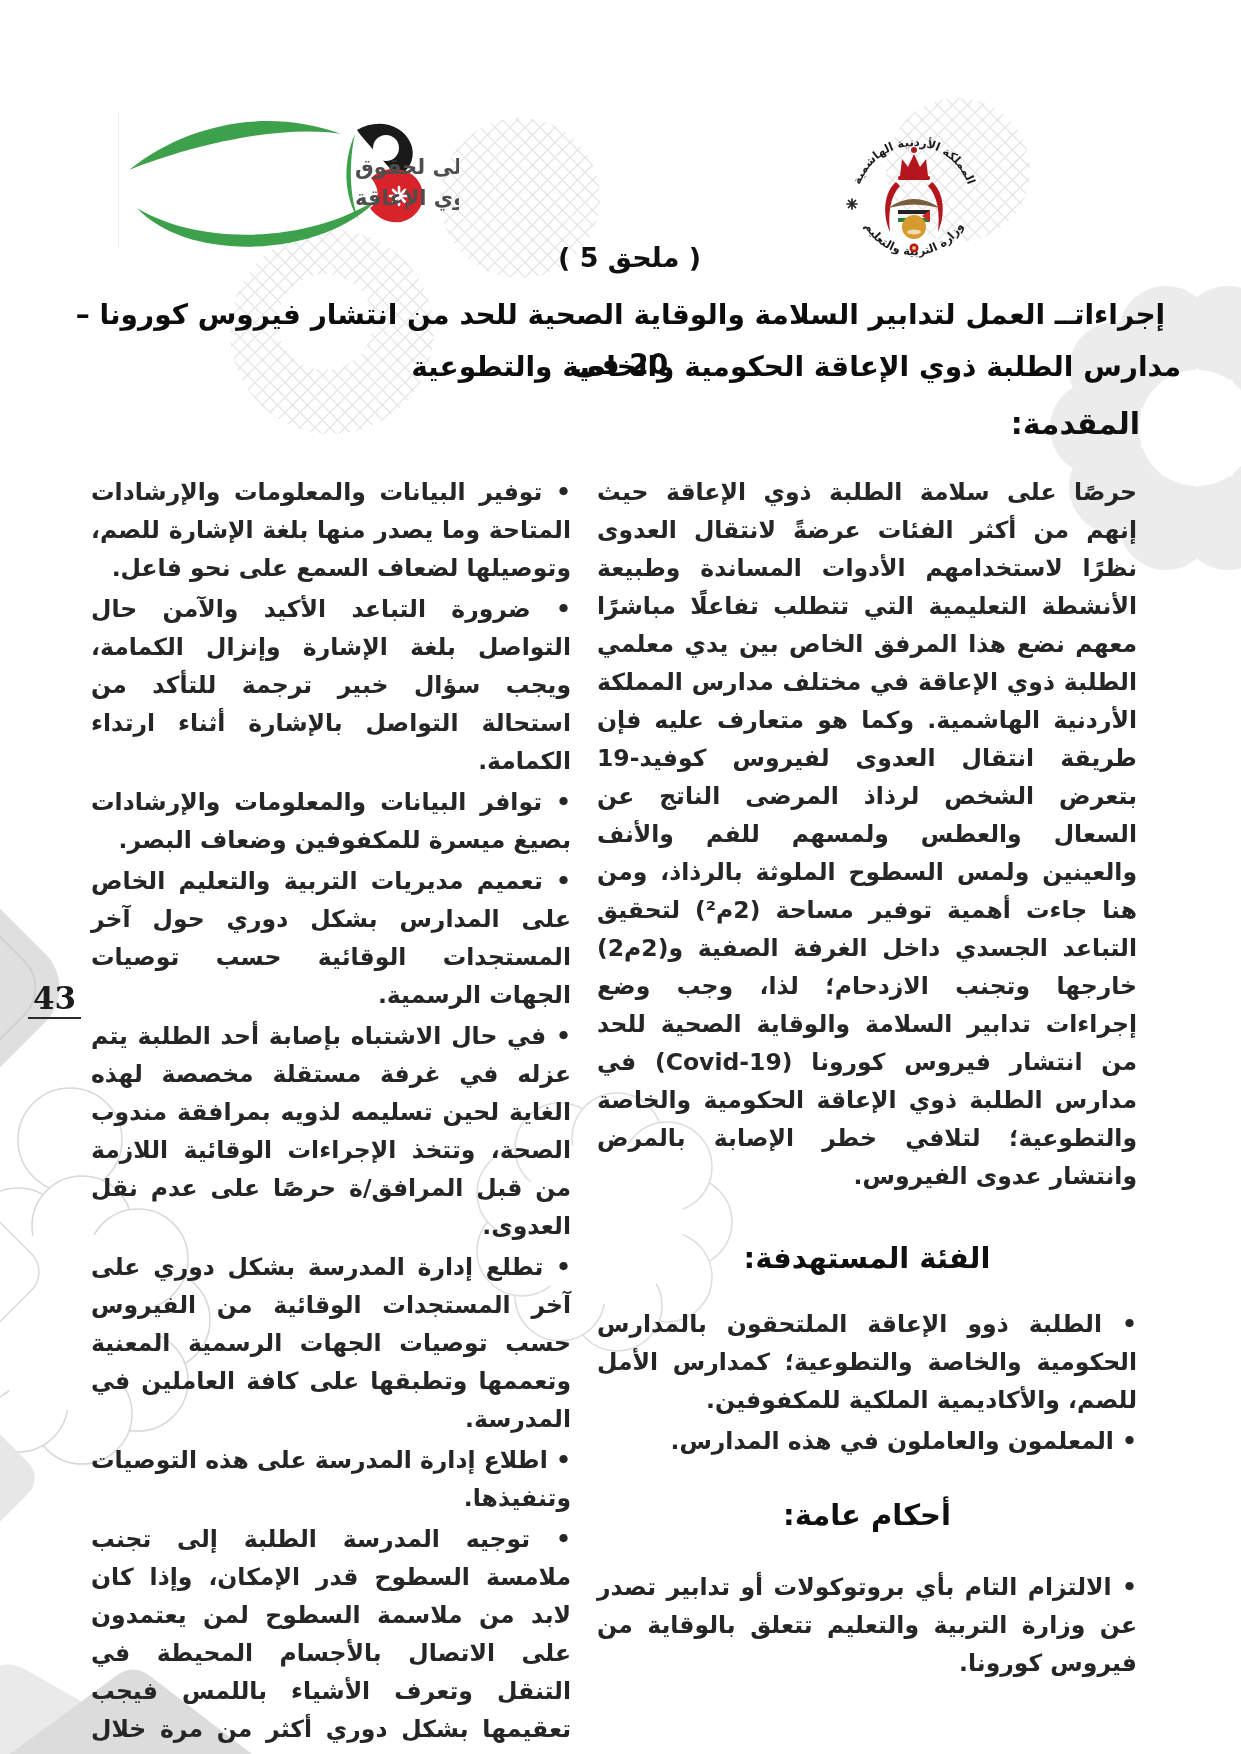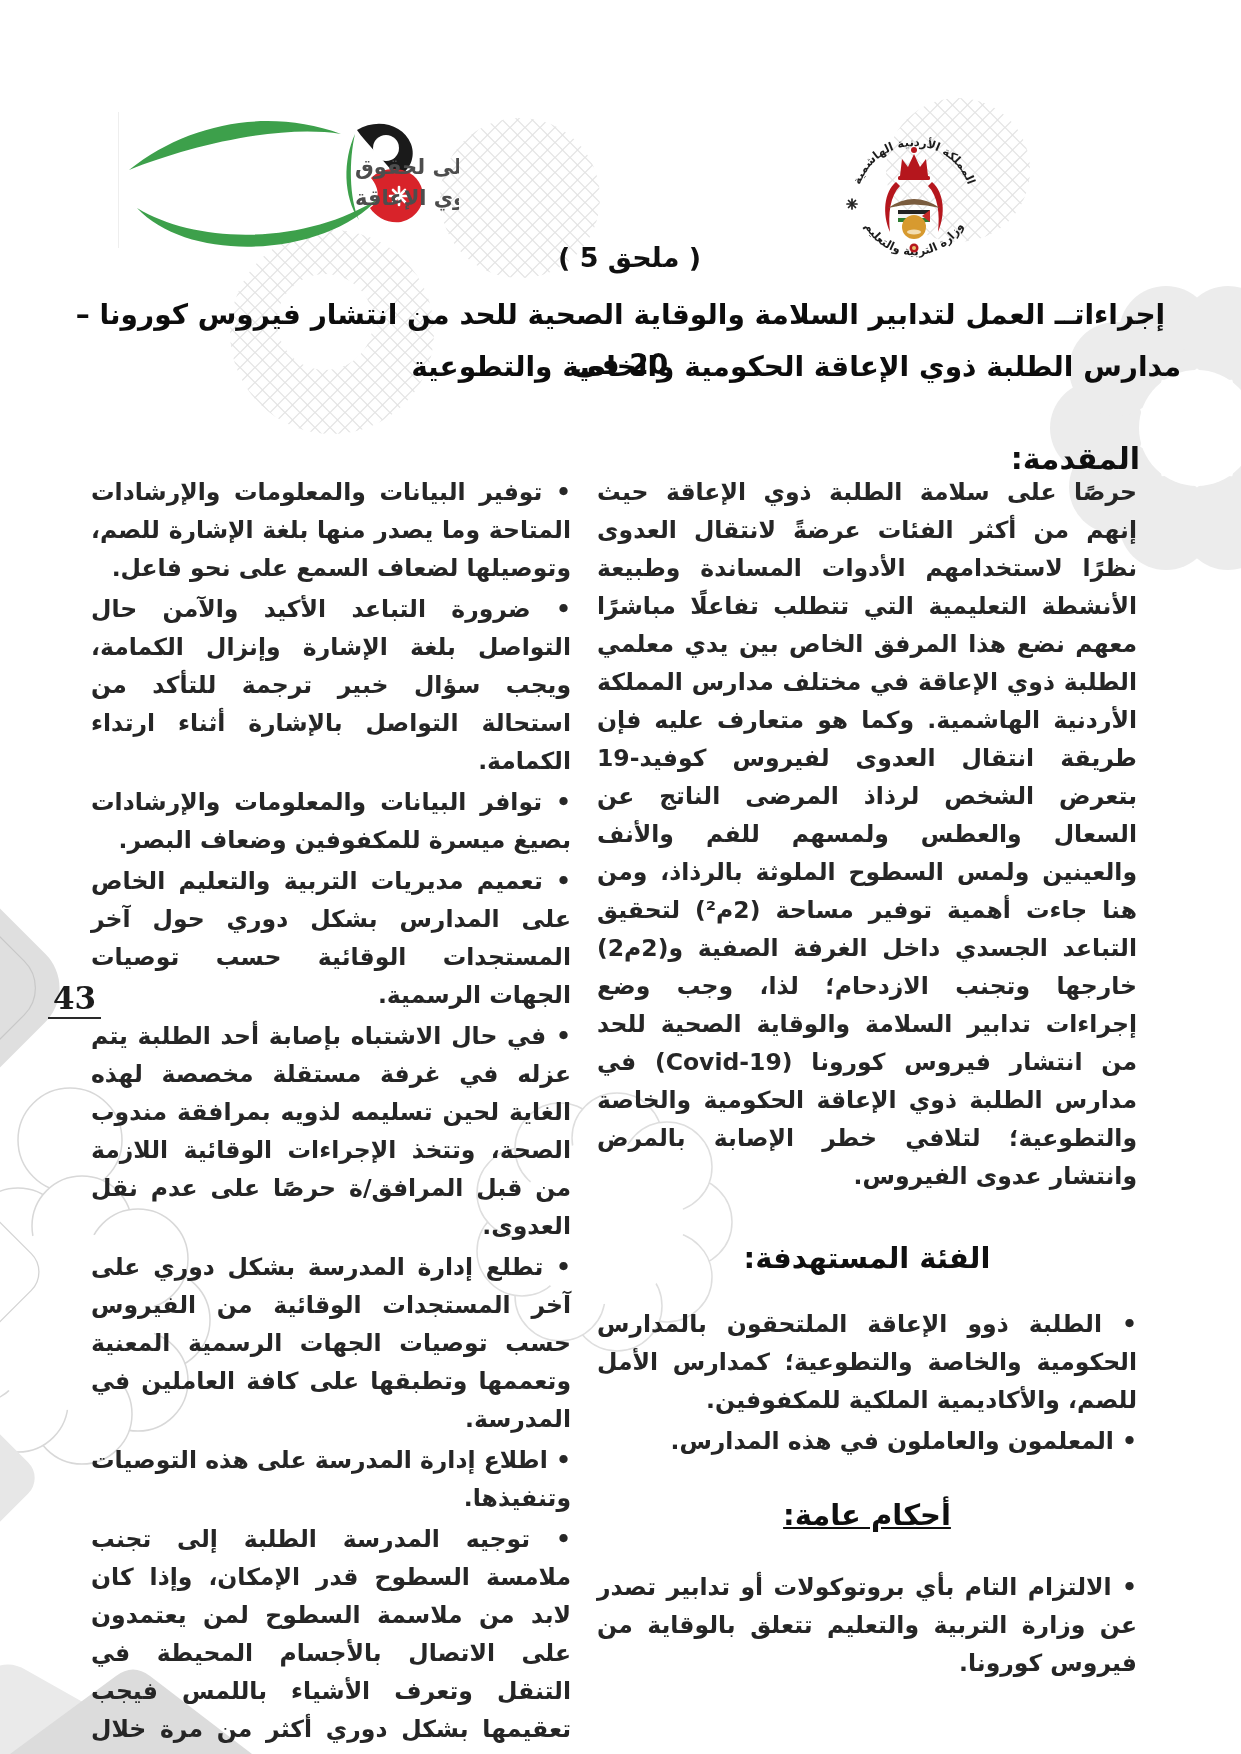--- a/index.html
+++ b/index.html
@@ -7,31 +7,31 @@
         font-family:"DejaVu Sans",sans-serif;direction:rtl;}
   .decor-layer{position:absolute;top:0;left:0;z-index:0;}
   .content{position:absolute;z-index:1;}
   
   .council-logo{left:118px;top:112px;width:340px;height:136px;border-left:1px solid #eee;}
   .ministry-emblem{left:846px;top:126px;width:136px;height:150px;}
   
   .annex-line{left:108px;right:90px;top:242px;text-align:center;font-size:27px;font-weight:bold;color:#111;}
   .title-line1{left:60px;right:60px;top:290px;text-align:center;font-size:28px;font-weight:bold;color:#0d0d0d;line-height:50px;}
   .title-line2{left:60px;right:60px;top:350px;font-size:28px;font-weight:bold;color:#0d0d0d;}
-  .intro-heading{right:101px;top:406px;font-size:30px;font-weight:bold;color:#101010;margin-top:35px;}
+  .intro-heading{right:101px;top:406px;font-size:30px;font-weight:bold;color:#101010;}
   
   .col{position:absolute;top:470px;}
   .col-right{left:594px;width:546px;}
   .col-left{left:88px;width:486px;}
   .body-text{margin:3px;font-size:23.5px;font-weight:bold;line-height:38px;color:#262626;
              text-align:justify;text-justify:inter-word;}
   .heading{margin:46px 0 30px 0;font-size:29px;font-weight:bold;color:#101010;text-align:center;}
-  .heading.general{margin-top:38px;margin-bottom:36px;text-decoration:underline;}
+  .heading.general{margin-top:38px;margin-bottom:36px;}
   
-  .page-number{left:48px;top:980px;font-family:"DejaVu Serif",serif;font-size:31px;font-weight:bold;
+  .page-number{left:28px;top:980px;font-family:"DejaVu Serif",serif;font-size:31px;font-weight:bold;
                color:#1c1c1c;border-bottom:2px solid #2a2a2a;padding:0 5px 1px 5px;}
   svg text{font-family:"DejaVu Sans",sans-serif;}
 </style>
 </head>
 <body>
 
 <div class="page">
 
   <svg class="decor-layer" width="1241" height="1754" viewBox="0 0 1241 1754">
     <defs>

